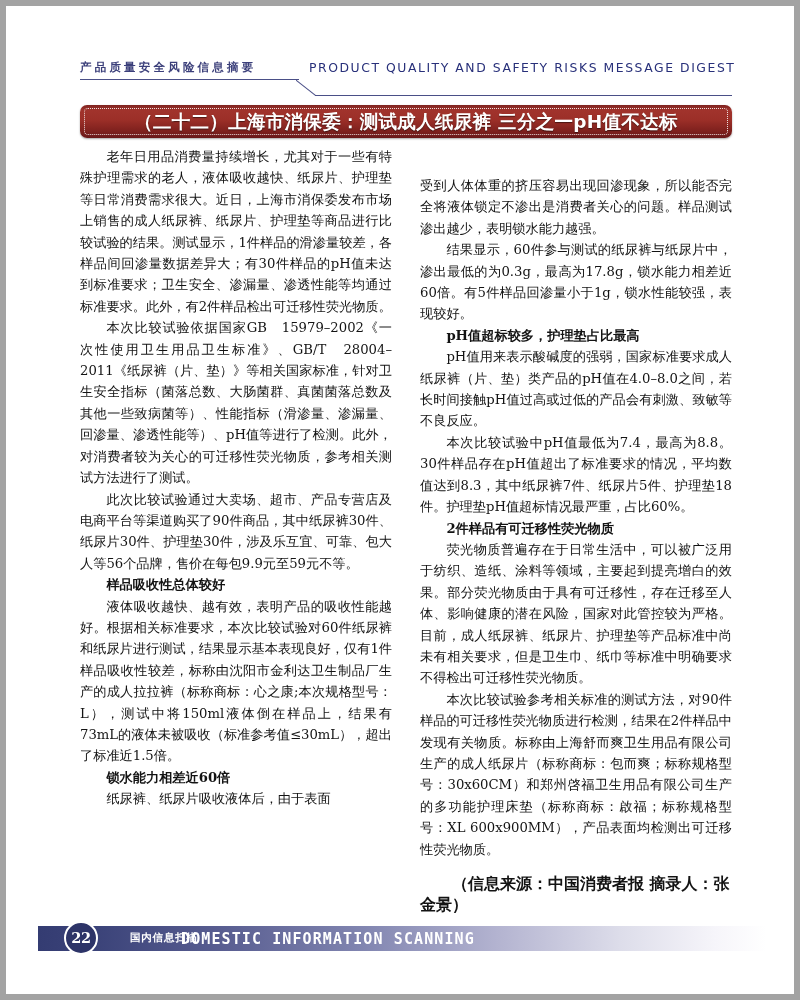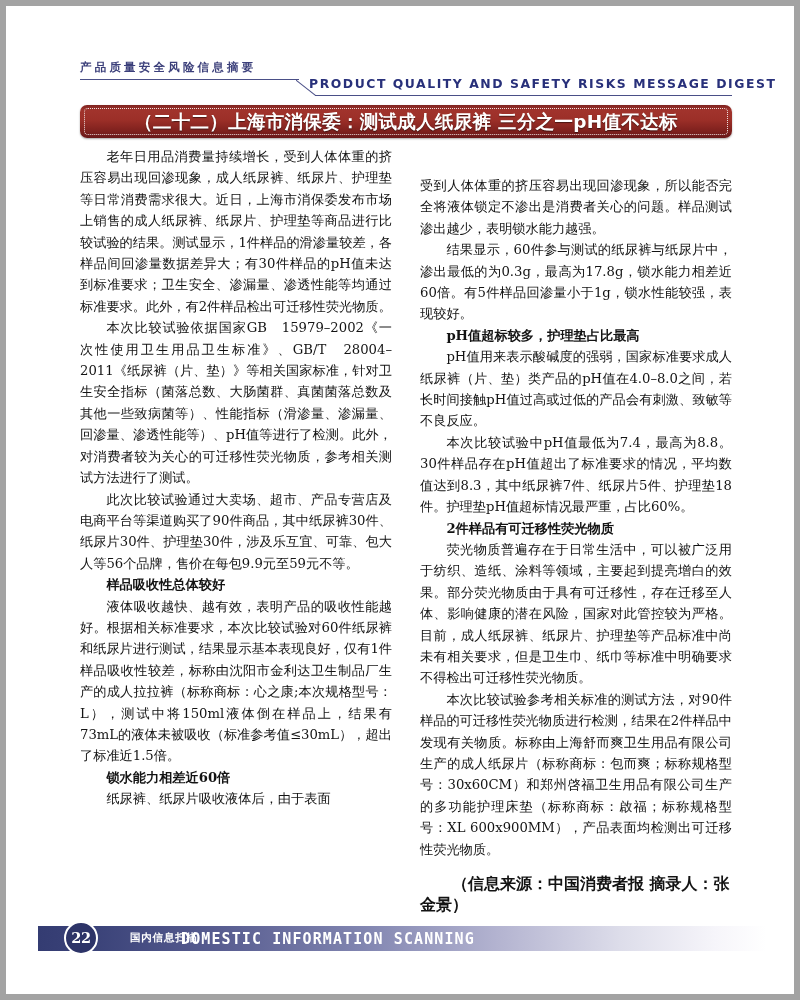--- a/index.html
+++ b/index.html
@@ -64,24 +64,24 @@
     left: -2px; top: 0;
     width: 30px;
     height: 0;
     border-top: 1.4px solid #4a4f87;
     transform: rotate(38deg);
     transform-origin: left top;
   }
   #header-en {
     position: absolute;
     left: 303px;
-    top: 70px;
+    top: 54px;
     font-family: "DejaVu Sans", "Liberation Sans", sans-serif;
     font-size: 12.4px;
-    font-weight: 700;
+    font-weight: 400;
     letter-spacing: 1.55px;
     color: #28307a;
     white-space: nowrap;
   }
   #header-rule-right {
     position: absolute;
     left: 309px;
     top: 89px;
     width: 417px;
     height: 0;
@@ -244,21 +244,21 @@
     <div id="header-rule-right"></div>
   </div>
 
   <div id="title-banner">
     <div id="title-inner-border"></div>
     <div id="title-text">（二十二）上海市消保委：测试成人纸尿裤 三分之一pH值不达标</div>
   </div>
 
   <div id="content">
     <div class="column" id="col-left">
-        <p class="para">老年日用品消费量持续增长，受到人体体重的挤压容易出现回渗现象，成人纸尿裤、纸尿片、护理垫等日常消费需求很大。近日，上海市消保委发布市场上销售的成人纸尿裤、纸尿片、护理垫等商品进行比较试验的结果。测试显示，1件样品的滑渗量较差，各样品间回渗量数据差异大；有30件样品的pH值未达到标准要求；卫生安全、渗漏量、渗透性能等均通过标准要求。此外，有2件样品检出可迁移性荧光物质。</p>
+        <p class="para">老年日用品消费量持续增长，尤其对于一些有特殊护理需求的老人，液体吸收越快、纸尿片、护理垫等日常消费需求很大。近日，上海市消保委发布市场上销售的成人纸尿裤、纸尿片、护理垫等商品进行比较试验的结果。测试显示，1件样品的滑渗量较差，各样品间回渗量数据差异大；有30件样品的pH值未达到标准要求；卫生安全、渗漏量、渗透性能等均通过标准要求。此外，有2件样品检出可迁移性荧光物质。</p>
         <p class="para">本次比较试验依据国家GB　15979–2002《一次性使用卫生用品卫生标准》、GB/T　28004–2011《纸尿裤（片、垫）》等相关国家标准，针对卫生安全指标（菌落总数、大肠菌群、真菌菌落总数及其他一些致病菌等）、性能指标（滑渗量、渗漏量、回渗量、渗透性能等）、pH值等进行了检测。此外，对消费者较为关心的可迁移性荧光物质，参考相关测试方法进行了测试。</p>
         <p class="para">此次比较试验通过大卖场、超市、产品专营店及电商平台等渠道购买了90件商品，其中纸尿裤30件、纸尿片30件、护理垫30件，涉及乐互宜、可靠、包大人等56个品牌，售价在每包9.9元至59元不等。</p>
         <p class="subhead">样品吸收性总体较好</p>
         <p class="para">液体吸收越快、越有效，表明产品的吸收性能越好。根据相关标准要求，本次比较试验对60件纸尿裤和纸尿片进行测试，结果显示基本表现良好，仅有1件样品吸收性较差，标称由沈阳市金利达卫生制品厂生产的成人拉拉裤（标称商标：心之康;本次规格型号：L），测试中将150ml液体倒在样品上，结果有73mL的液体未被吸收（标准参考值≤30mL），超出了标准近1.5倍。</p>
         <p class="subhead">锁水能力相差近60倍</p>
         <p class="para">纸尿裤、纸尿片吸收液体后，由于表面</p>
       </div>
     <div class="column" id="col-right">
         <p class="para" style="text-indent: 0px; margin-top: 29px;">受到人体体重的挤压容易出现回渗现象，所以能否完全将液体锁定不渗出是消费者关心的问题。样品测试渗出越少，表明锁水能力越强。</p>
         <p class="para">结果显示，60件参与测试的纸尿裤与纸尿片中，渗出最低的为0.3g，最高为17.8g，锁水能力相差近60倍。有5件样品回渗量小于1g，锁水性能较强，表现较好。</p>

